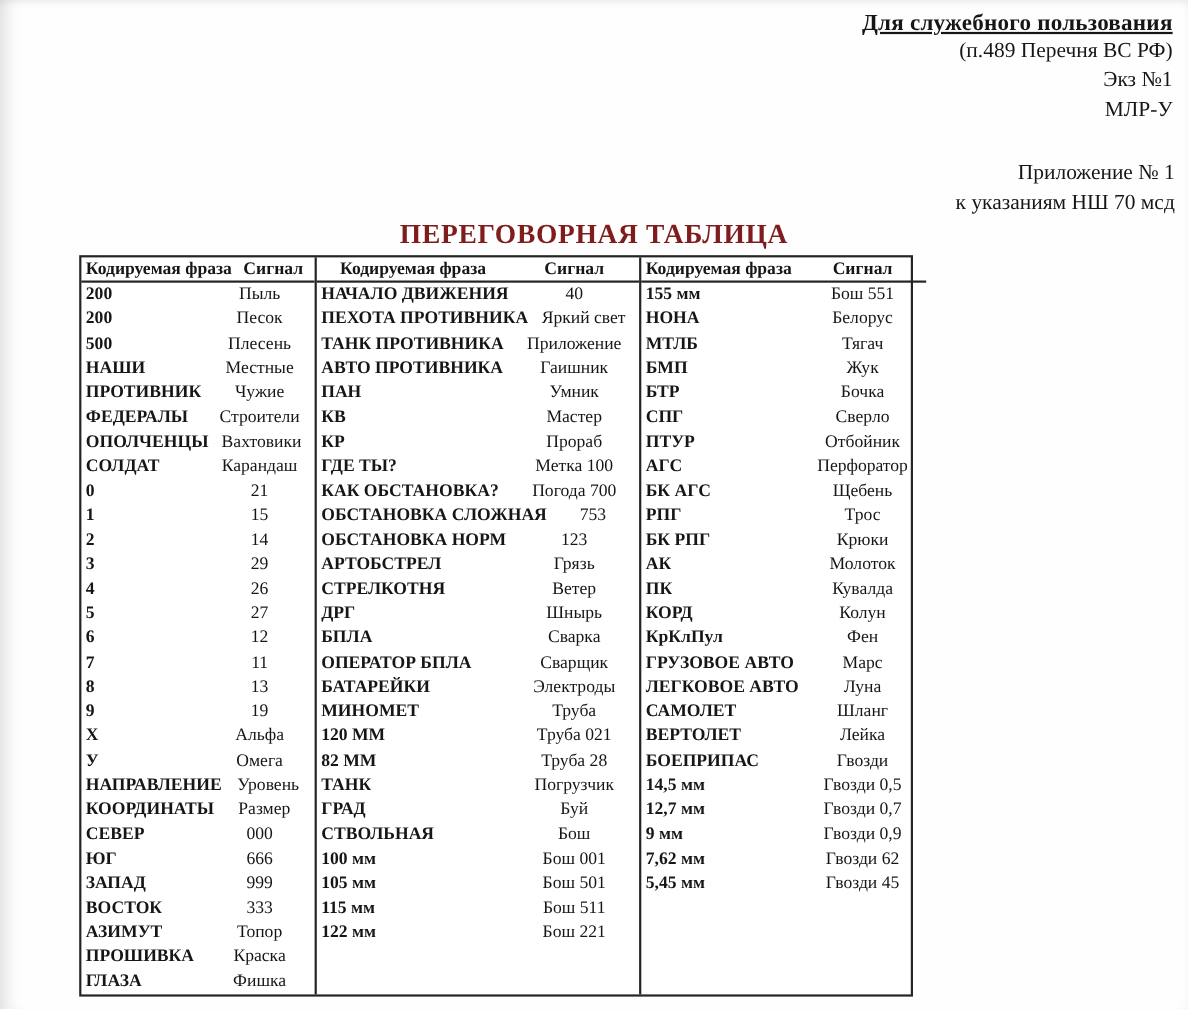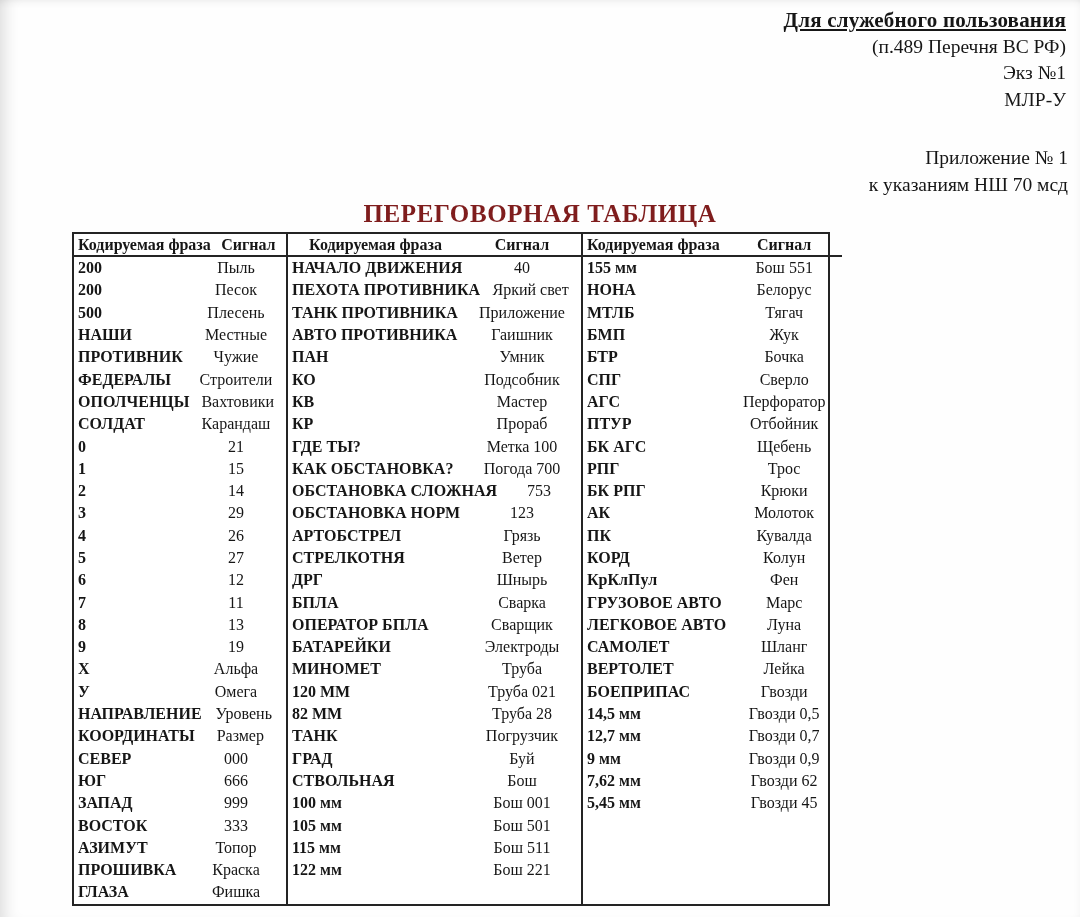--- a/index.html
+++ b/index.html
@@ -237,24 +237,20 @@
         </div>
         <div class="row">
           <span class="ph">АВТО ПРОТИВНИКА</span>
           <span class="sg">Гаишник</span>
         </div>
         <div class="row">
           <span class="ph">ПАН</span>
           <span class="sg">Умник</span>
         </div>
         <div class="row">
-          <span class="ph">КО</span>
-          <span class="sg">Подсобник</span>
-        </div>
-        <div class="row">
           <span class="ph">КВ</span>
           <span class="sg">Мастер</span>
         </div>
         <div class="row">
           <span class="ph">КР</span>
           <span class="sg">Прораб</span>
         </div>
         <div class="row">
           <span class="ph">ГДЕ ТЫ?</span>
           <span class="sg">Метка 100</span>
@@ -359,28 +355,28 @@
         </div>
         <div class="row">
           <span class="ph">БТР</span>
           <span class="sg">Бочка</span>
         </div>
         <div class="row">
           <span class="ph">СПГ</span>
           <span class="sg">Сверло</span>
         </div>
         <div class="row">
+          <span class="ph">ПТУР</span>
+          <span class="sg">Отбойник</span>
+        </div>
+        <div class="row">
           <span class="ph">АГС</span>
           <span class="sg">Перфоратор</span>
         </div>
         <div class="row">
-          <span class="ph">ПТУР</span>
-          <span class="sg">Отбойник</span>
-        </div>
-        <div class="row">
           <span class="ph">БК АГС</span>
           <span class="sg">Щебень</span>
         </div>
         <div class="row">
           <span class="ph">РПГ</span>
           <span class="sg">Трос</span>
         </div>
         <div class="row">
           <span class="ph">БК РПГ</span>
           <span class="sg">Крюки</span>

